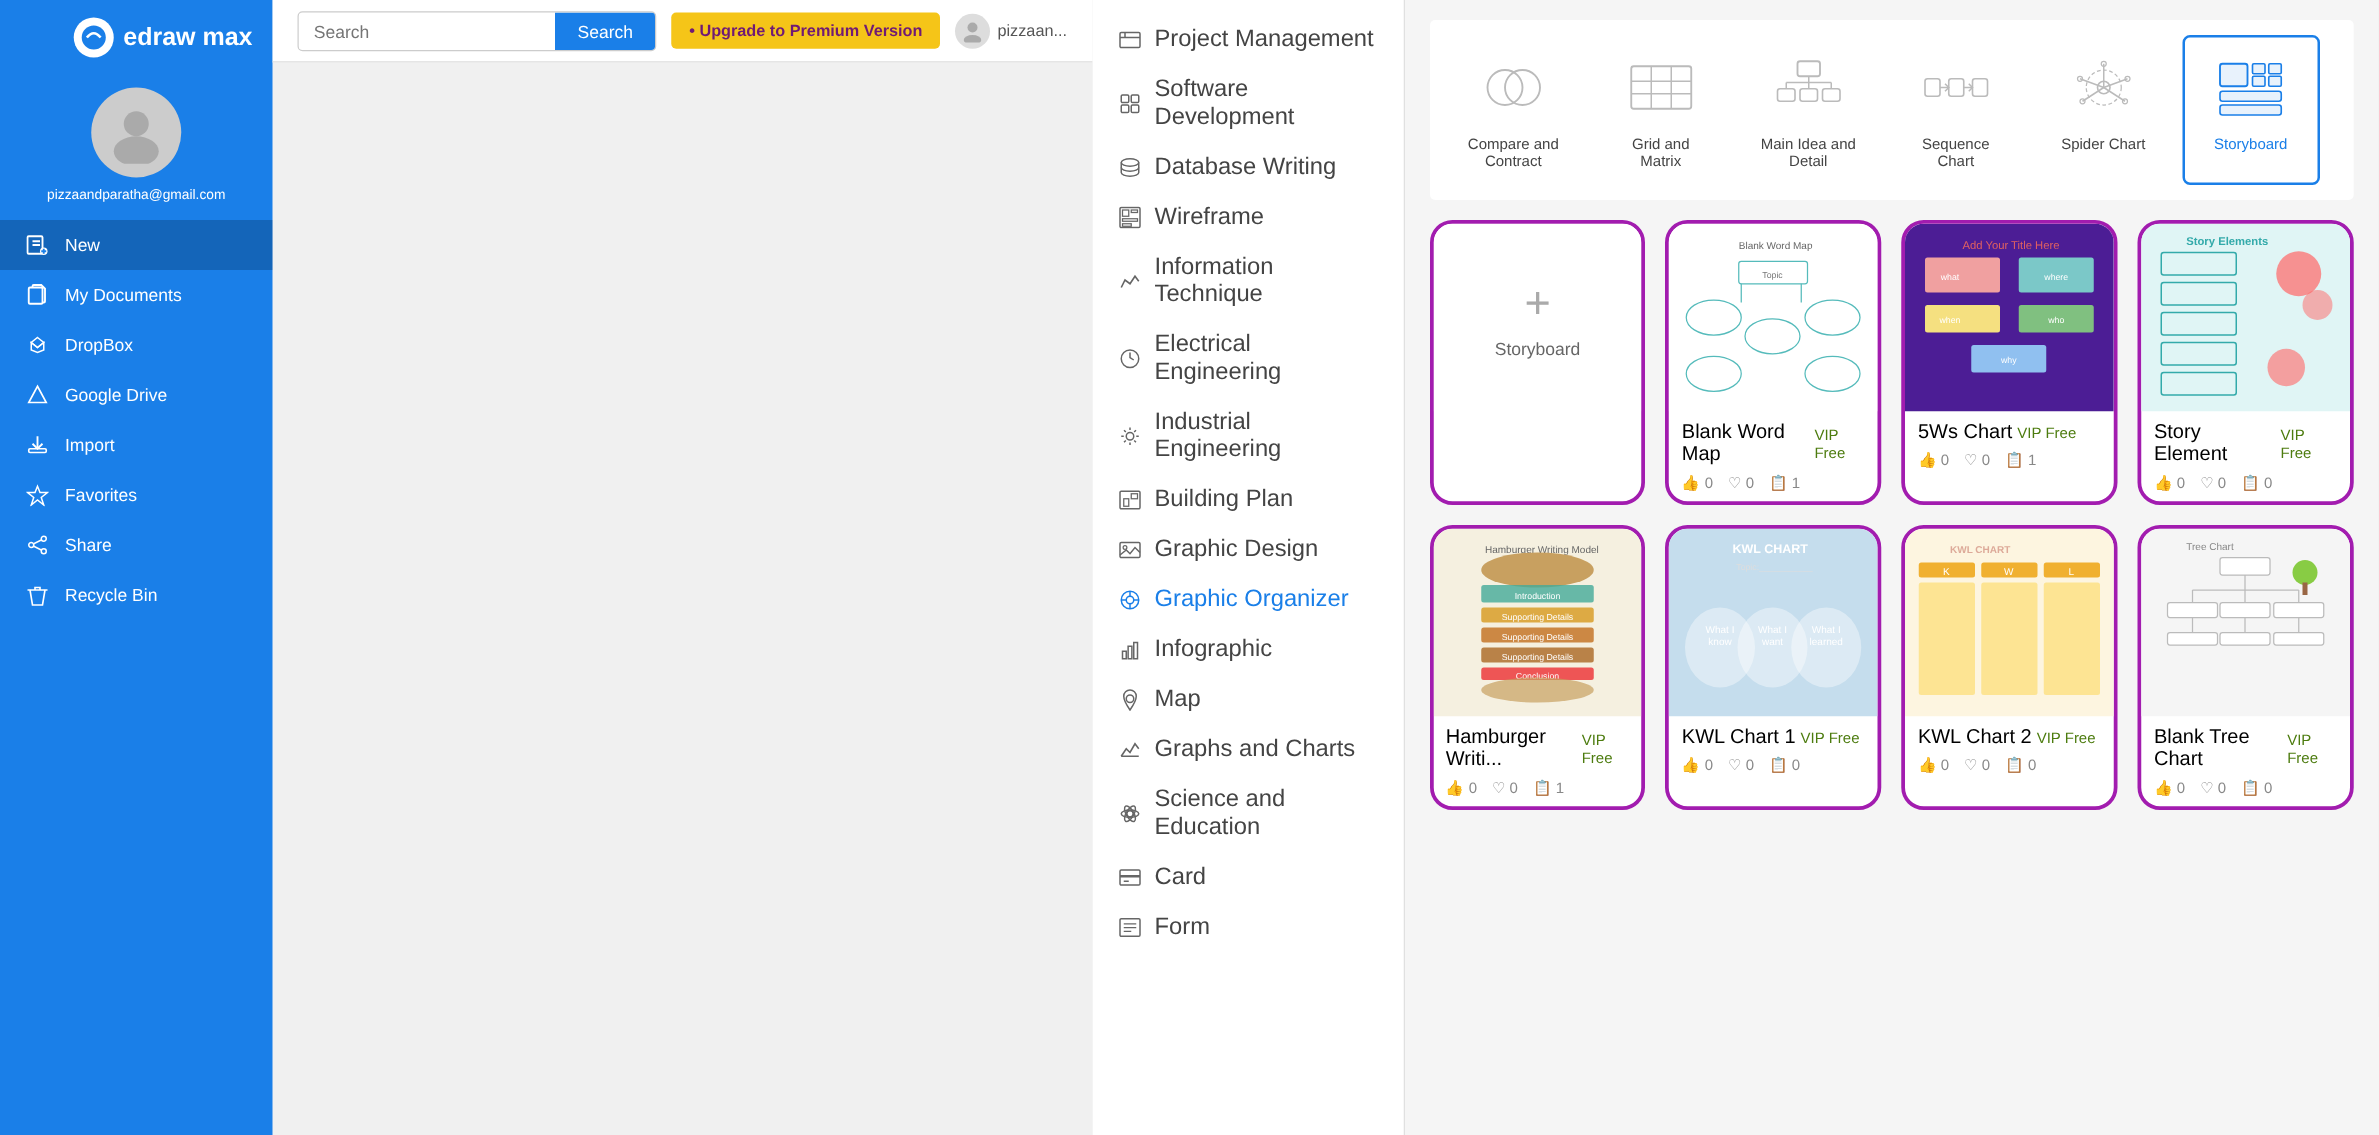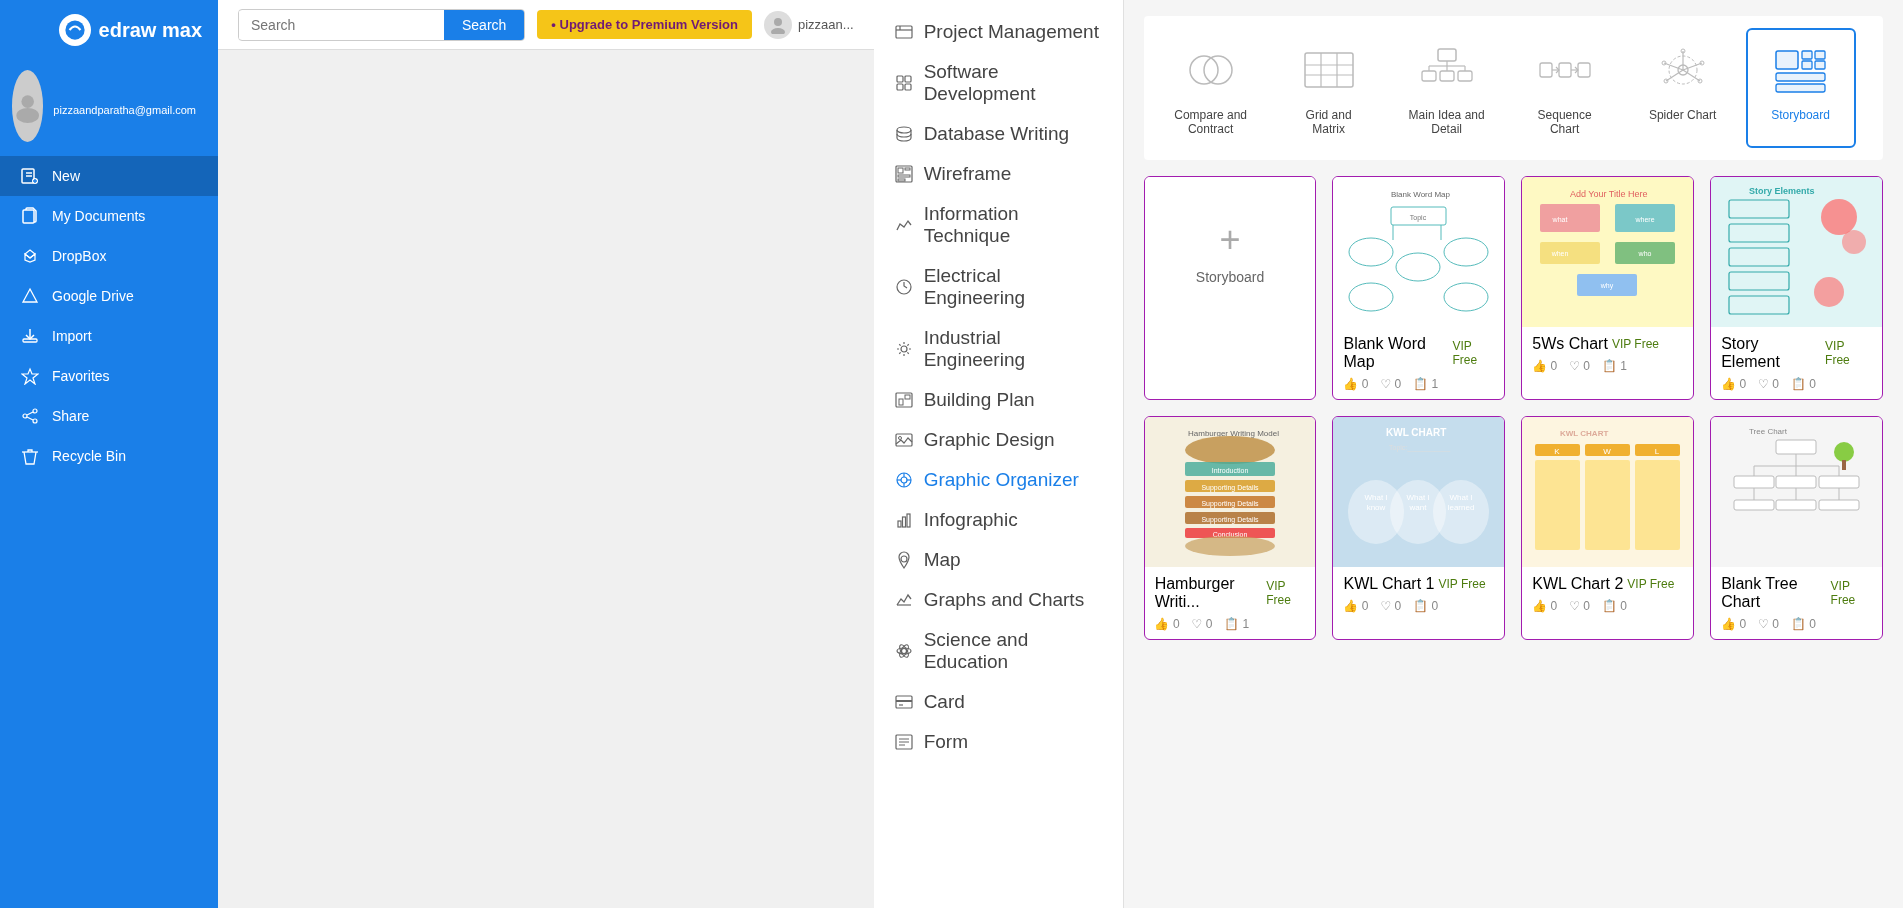--- a/index.html
+++ b/index.html
@@ -27,21 +27,21 @@
     .logo-icon {
       width: 32px;
       height: 32px;
       background: white;
       border-radius: 50%;
       display: flex; align-items: center; justify-content: center;
     }
     .logo-text { color: white; font-size: 20px; font-weight: 600; }
     .avatar-section {
       display: flex;
-      flex-direction: row;
+      flex-direction: column;
       align-items: center;
       padding: 10px 12px 14px;
       width: 100%;
     }
     .avatar-circle {
       width: 72px; height: 72px;
       border-radius: 50%;
       background: #ccc;
       display: flex; align-items: center; justify-content: center;
       overflow: hidden;
@@ -167,24 +167,24 @@
     .cat-item.active .cat-label { color: #1a7fe8; }
 
     
     .templates-grid {
       display: grid;
       grid-template-columns: repeat(4, 1fr);
       gap: 16px;
     }
     .template-card {
       background: white;
-      border-radius: 6px;
+      border-radius: 18px;
       overflow: hidden;
       cursor: pointer;
-      border: 1px solid #a21caf;
+      border: 3px solid #a21caf;
       transition: box-shadow 0.15s;
     }
     .template-preview {
       height: 150px;
       display: flex; align-items: center; justify-content: center;
       font-size: 13px;
       color: #888;
       position: relative;
       overflow: hidden;
     }
@@ -197,21 +197,21 @@
     .template-info { padding: 8px 10px; }
     .template-vip { color: #4d7c0f; font-size: 12px; margin-left: 4px; }
     .template-stats {
       display: flex; gap: 12px; margin-top: 6px;
       font-size: 12px; color: #888;
     }
     .stat { display: flex; align-items: center; gap: 3px; }
 
     
     .bg-white { background: white; }
-    .bg-pink { background: #fef9c3; }
+    .bg-pink { background: #4c1d95; }
     .bg-teal { background: #e0f5f5; }
     .bg-beige { background: #f5f0e0; }
     .bg-yellow-light { background: #fdf5e0; }
     .bg-gray-light { background: #f5f5f5; }
   </style>
 </head>
 <body>
 
 <div class="sidebar">
   <div class="sidebar-logo">

